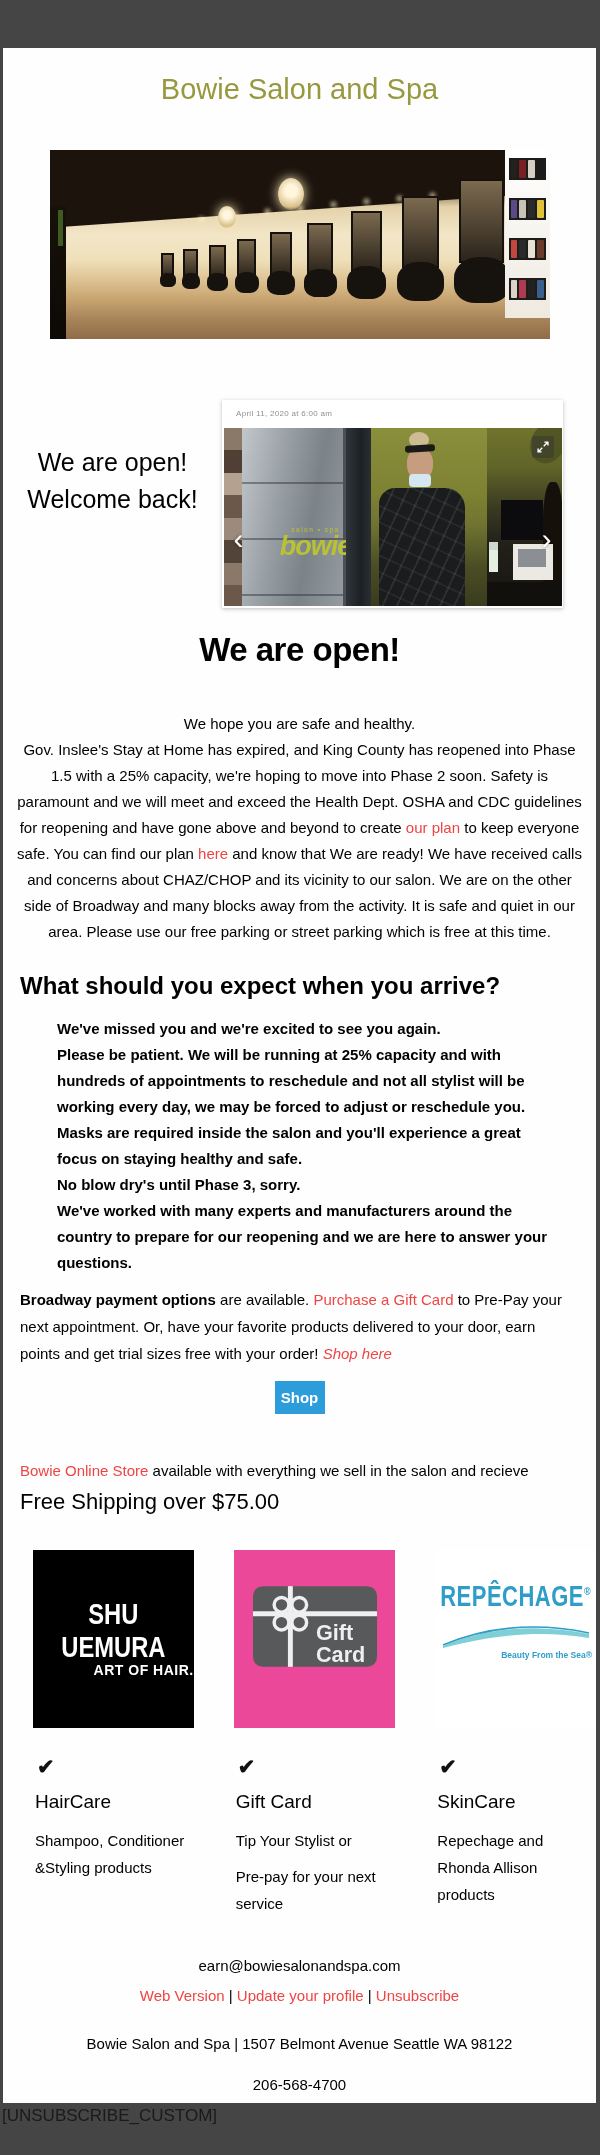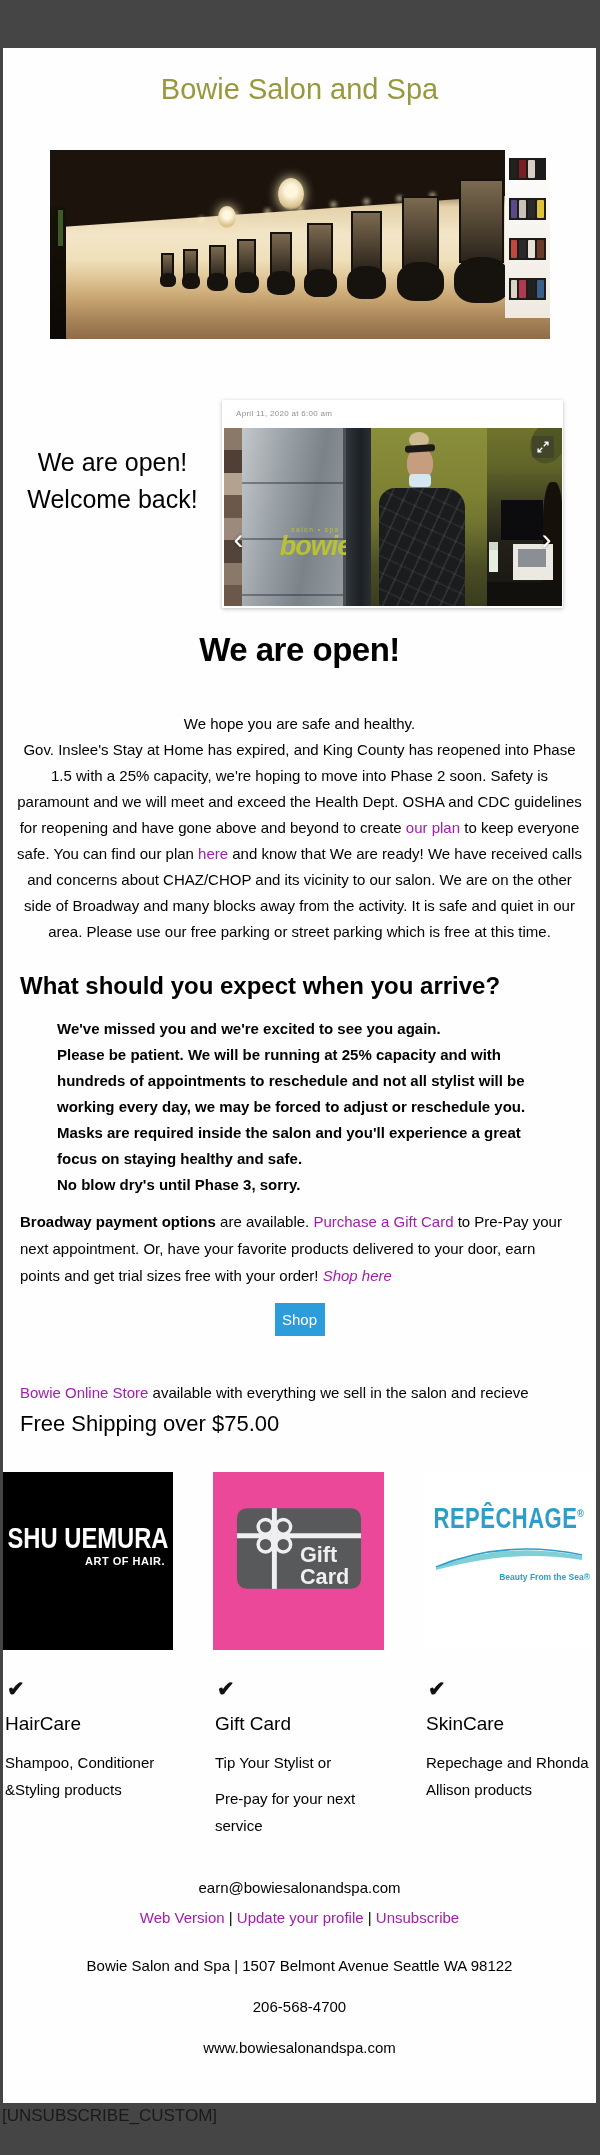--- a/index.html
+++ b/index.html
@@ -66,37 +66,37 @@
   .chev-r{right:10px;}
   .expand{position:absolute;right:8px;top:8px;width:22px;height:22px;background:rgba(50,50,50,.45);border-radius:2px;display:flex;align-items:center;justify-content:center;cursor:pointer;}
 
   
   .h1{margin:21px 0 0;text-align:center;font-size:33px;line-height:42px;font-weight:bold;letter-spacing:-.5px;}
   .p-center{margin:40px auto 0;width:566px;text-align:center;font-size:15px;line-height:26px;}
   .h2{margin:25px 0 0 17px;font-size:24px;line-height:31px;font-weight:bold;}
   .expect-list{margin:15px 0 0;padding:0 40px 0 54px;font-size:15px;line-height:26px;}
   .expect-list p{margin:0;font-weight:bold;}
   .p-left{margin:10px 17px 0;font-size:15px;line-height:27px;}
-  a.lnk{color:#a21caf;text-decoration:none;cursor:pointer;}
+  a.lnk{color:#ef4444;text-decoration:none;cursor:pointer;}
   .italic{font-style:italic;}
   b{font-weight:bold;}
 
-  .shop-btn{display:block;margin:14px auto 0;width:50px;height:33px;border:none;background:#2D9CDB;color:#fff;font-family:"Liberation Sans",sans-serif;font-size:15px;font-weight:normal;cursor:pointer;}
+  .shop-btn{display:block;margin:14px auto 0;width:50px;height:33px;border:none;background:#2D9CDB;color:#fff;font-family:"Liberation Sans",sans-serif;font-size:15px;font-weight:bold;cursor:pointer;}
 
   .store-line{margin:45px 17px 0;font-size:15px;line-height:24px;}
   .shipping{margin:4px 17px 0;font-size:22px;line-height:30px;}
 
   
-  .grid{display:flex;padding-left:0;gap:40px;margin-top:33px;}
+  .grid{display:flex;padding-left:30px;gap:40px;margin-top:33px;}
   .colw1{width:170px;}
   .colw2{width:171px;}
   .box{height:178px;box-sizing:border-box;}
   .shu-box{background:#000;color:#fff;padding-top:52px;}
   .shu-name{display:block;text-align:center;font-size:25px;font-weight:bold;transform:scale(.95,1.15);letter-spacing:0;}
-  .shu-sub{display:block;text-align:right;margin:2px 8px 0 0;font-size:11px;font-weight:bold;letter-spacing:.5px;}
+  .shu-sub{display:block;text-align:right;margin:2px 0 0 0;font-size:14px;font-weight:bold;letter-spacing:.5px;}
   .gift-box{background:#ec4899;display:flex;align-items:flex-start;justify-content:center;padding-top:34px;}
   .rep-box{background:#fff;padding-top:34px;}
   .rep-name{display:block;text-align:center;font-size:22px;font-weight:bold;color:#2E9DC8;letter-spacing:.5px;transform:scaleY(1.3);}
   .rep-reg{font-size:9px;vertical-align:super;}
   .rep-swoosh{display:block;margin:14px auto 0;}
   .rep-tag{display:block;text-align:right;margin:0 4px 0 0;font-size:8.5px;font-weight:bold;color:#2E9DC8;}
   .check{margin:26px 0 0 4px;font-size:21px;line-height:26px;font-weight:bold;color:#111;}
   .col-title{margin:9px 0 0 2px;font-size:19px;line-height:25px;}
   .col-desc{margin:13px 0 0 2px;font-size:15px;line-height:27px;}
   .col-desc2{margin:9px 0 0 2px;font-size:15px;line-height:27px;}
@@ -240,20 +240,21 @@
     <p class="p-center"><span>We hope you are safe and healthy.</span><br>
       <span>Gov. Inslee's Stay at Home has expired, and King County has reopened into Phase 1.5 with a 25% capacity, we're hoping to move into Phase 2 soon. Safety is paramount and we will meet and exceed the Health Dept. OSHA and CDC guidelines for reopening and have gone above and beyond to create </span><a class="lnk">our plan</a><span> to keep everyone safe. You can find our plan </span><a class="lnk">here</a><span> and know that We are ready! We have received calls and concerns about CHAZ/CHOP and its vicinity to our salon. We are on the other side of Broadway and many blocks away from the activity. It is safe and quiet in our area. Please use our free parking or street parking which is free at this time.</span></p>
 
     <h2 class="h2">What should you expect when you arrive?</h2>
 
     <div class="expect-list">
       <p>We've missed you and we're excited to see you again.</p>
       <p>Please be patient. We will be running at 25% capacity and with hundreds of appointments to reschedule and not all stylist will be working every day, we may be forced to adjust or reschedule you.</p>
       <p>Masks are required inside the salon and you'll experience a great focus on staying healthy and safe.</p>
       <p>No blow dry's until Phase 3, sorry.</p>
+      <p>We've worked with many experts and manufacturers around the country to prepare for our reopening and we are here to answer your questions.</p>
     </div>
 
     <p class="p-left"><b>Broadway payment options</b><span> are available. </span><a class="lnk">Purchase a Gift Card</a><span> to Pre-Pay your next appointment. Or, have your favorite products delivered to your door, earn points and get trial sizes free with your order! </span><a class="lnk italic">Shop here</a></p>
 
     <button class="shop-btn">Shop</button>
 
     <p class="store-line"><a class="lnk">Bowie Online Store</a><span> available with everything we sell in the salon and recieve</span></p>
     <p class="shipping">Free Shipping over $75.00</p>
 
     <div class="grid">

